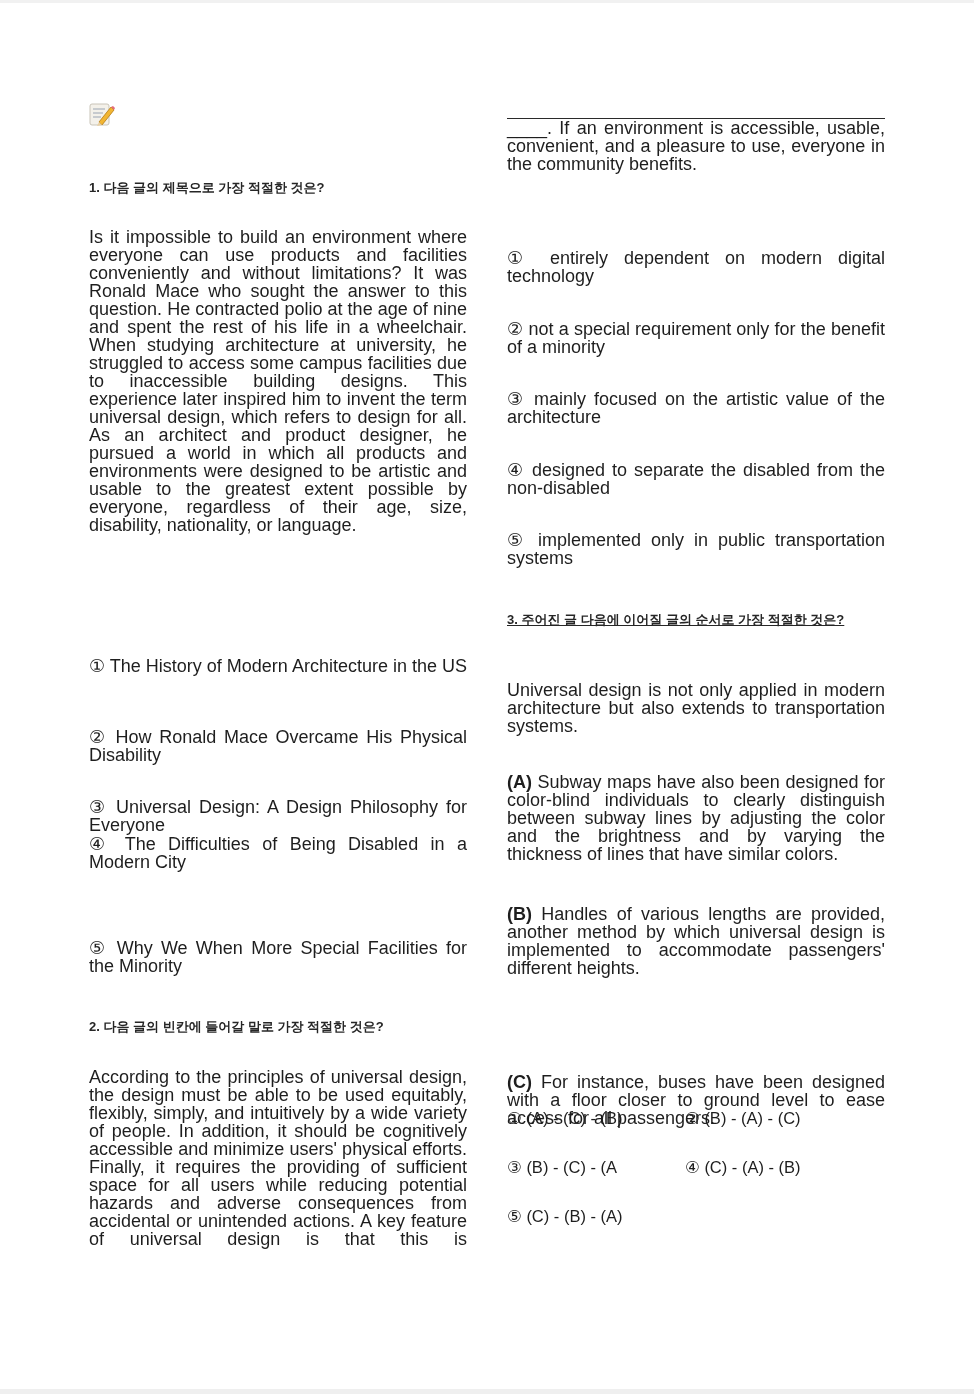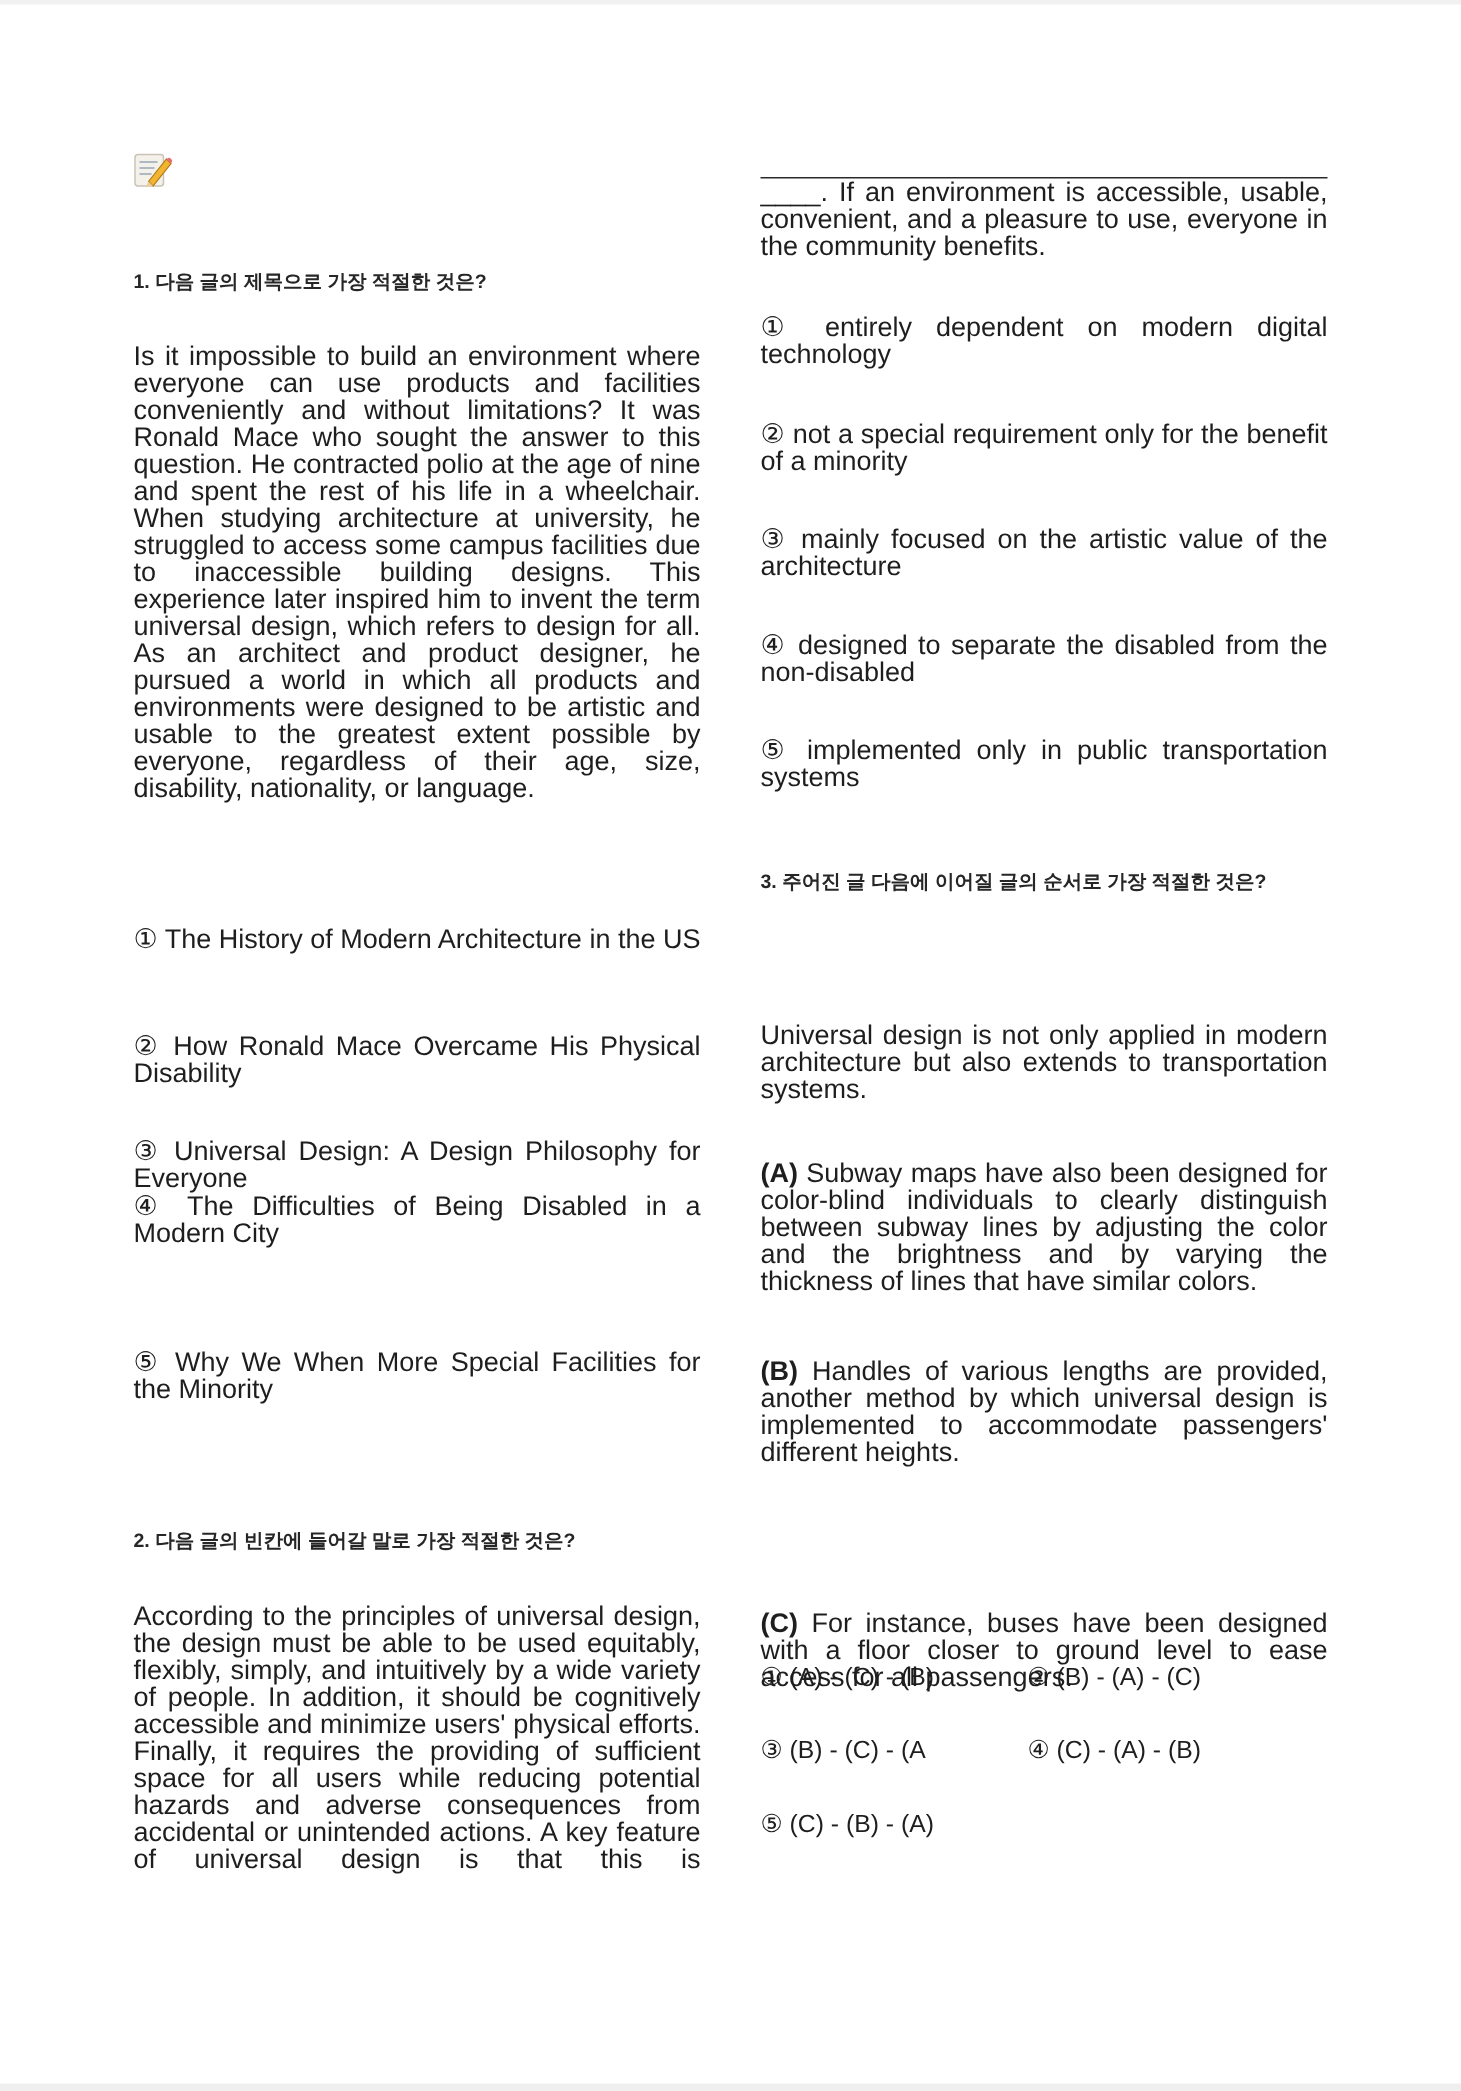--- a/index.html
+++ b/index.html
@@ -62,21 +62,21 @@
     .passage, .opt {
       position: absolute;
       left: 0;
       width: 378px;
       font-size: 18px;
       line-height: 18px;
       text-align: justify;
       margin: 0;
     }
     .passage b { font-weight: bold; }
-    .opt { cursor: pointer; }
+    .opt { cursor: pointer; margin-top: 40px; }
     .blank-line {
       position: absolute;
       left: 0;
       top: 118px;
       width: 378px;
       height: 0;
       border-top: 1px solid #2a2a2a;
     }
     .grid-opt {
       position: absolute;
@@ -124,21 +124,21 @@
 
   <div class="blank-line"></div>
   <p class="passage" style="top:119px;">____. If an environment is accessible, usable, convenient, and a pleasure to use, everyone in the community benefits.</p>
 
   <p class="opt" style="top:209px;">① entirely dependent on modern digital technology</p>
   <p class="opt" style="top:280px;">② not a special requirement only for the benefit of a minority</p>
   <p class="opt" style="top:350px;">③ mainly focused on the artistic value of the architecture</p>
   <p class="opt" style="top:421px;">④ designed to separate the disabled from the non-disabled</p>
   <p class="opt" style="top:491px;">⑤ implemented only in public transportation systems</p>
 
-  <p class="qhead" style="top:576px;">3. 주어진 글 다음에 이어질 글의 순서로 가장 적절한 것은?</p>
+  <p class="qhead" style="top:608px;text-decoration:underline;">3. 주어진 글 다음에 이어질 글의 순서로 가장 적절한 것은?</p>
 
   <p class="passage" style="top:681px;">Universal design is not only applied in modern architecture but also extends to transportation systems.</p>
 
   <p class="passage" style="top:773px;"><b>(A)</b><span> Subway maps have also been designed for color-blind individuals to clearly distinguish between subway lines by adjusting the color and the brightness and by varying the thickness of lines that have similar colors.</span></p>
 
   <p class="passage" style="top:905px;"><b>(B)</b><span> Handles of various lengths are provided, another method by which universal design is implemented to accommodate passengers' different heights.</span></p>
 
   <p class="passage" style="top:1073px;"><b>(C)</b><span> For instance, buses have been designed with a floor closer to ground level to ease access for all passengers.</span></p>
 
   <span class="grid-opt" style="left:0; top:1108px;">① (A) - (C) - (B)</span>

